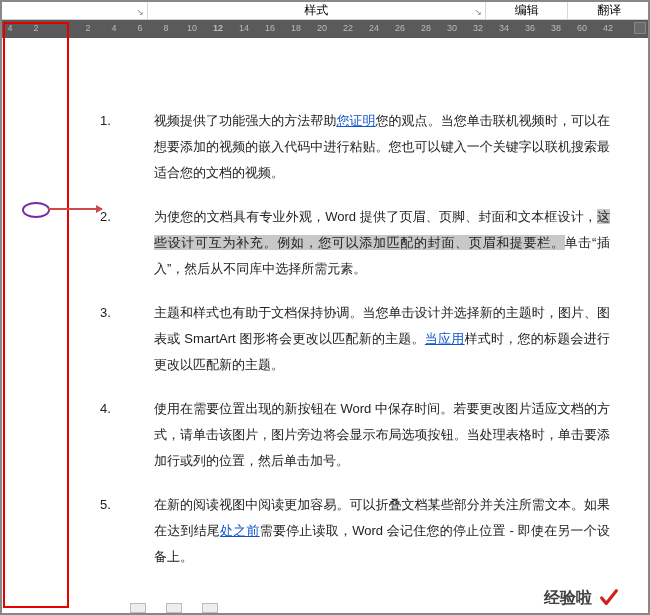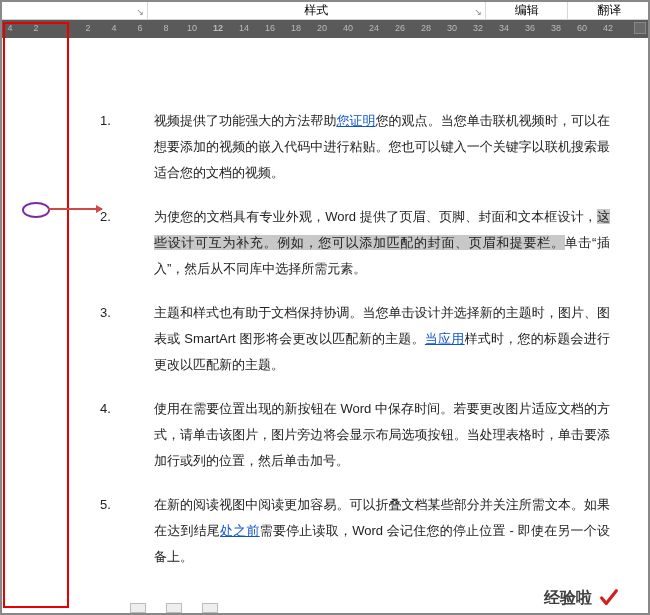--- a/index.html
+++ b/index.html
@@ -210,21 +210,21 @@
     <span class="ruler-tick" style="left: 88px;">2</span>
     <span class="ruler-tick" style="left: 114px;">4</span>
     <span class="ruler-tick" style="left: 140px;">6</span>
     <span class="ruler-tick" style="left: 166px;">8</span>
     <span class="ruler-tick" style="left: 192px;">10</span>
     <span class="ruler-tick" style="left: 218px; font-weight: bold;">12</span>
     <span class="ruler-tick" style="left: 244px;">14</span>
     <span class="ruler-tick" style="left: 270px;">16</span>
     <span class="ruler-tick" style="left: 296px;">18</span>
     <span class="ruler-tick" style="left: 322px;">20</span>
-    <span class="ruler-tick" style="left: 348px;">40</span>
+    <span class="ruler-tick" style="left: 348px;">22</span>
     <span class="ruler-tick" style="left: 374px; text-align: center;">24</span>
     <span class="ruler-tick" style="left: 400px;">26</span>
     <span class="ruler-tick" style="left: 426px;">28</span>
     <span class="ruler-tick" style="left: 452px;">30</span>
     <span class="ruler-tick" style="left: 478px;">32</span>
     <span class="ruler-tick" style="left: 504px;">34</span>
     <span class="ruler-tick" style="left: 530px;">36</span>
     <span class="ruler-tick" style="left: 556px;">38</span>
     <span class="ruler-tick" style="left: 582px;">60</span>
     <span class="ruler-tick" style="left: 608px;">42</span>

